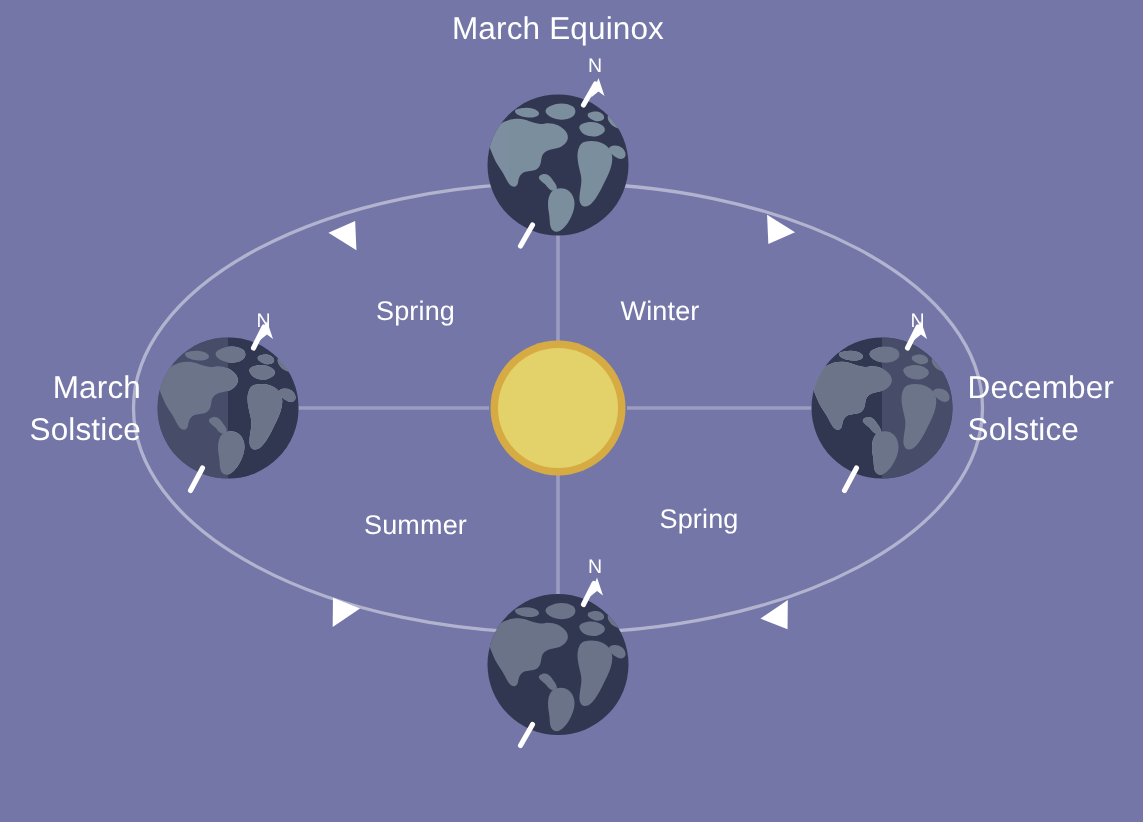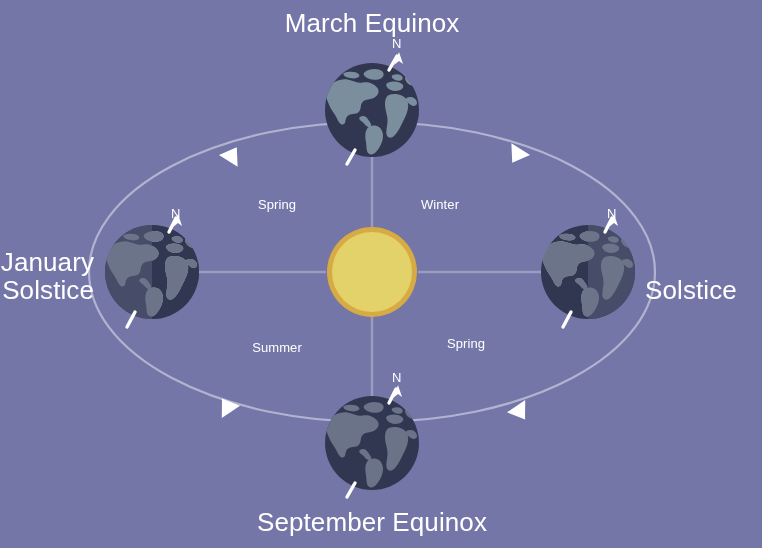--- a/index.html
+++ b/index.html
@@ -25,22 +25,22 @@
   }
   .lbl {
     position: absolute;
     color: #ffffff;
     font-family: "Liberation Sans", sans-serif;
     font-weight: 400;
     white-space: pre;
     line-height: 1.16;
     letter-spacing: 0.1px;
   }
-  .lbl-major { font-size: 26px; }
-  .lbl-season { font-size: 13px; }
+  .lbl-major { font-size: 21px; }
+  .lbl-season { font-size: 18px; }
   .lbl-n { font-size: 13px; }
   .ta-c { text-align: center; transform: translateX(-50%); }
   .ta-l { text-align: left; }
   .ta-r { text-align: right; transform: translateX(-100%); }
 </style>
 </head>
 <body>
 
 <div id="stage">
 
@@ -192,29 +192,29 @@
     <polygon points="0,-9 11,7 -11,7" fill="#ffffff" transform="translate(232,155) rotate(32)"></polygon>
     <polygon points="0,-9 11,7 -11,7" fill="#ffffff" transform="translate(517,155) rotate(212)"></polygon>
     <polygon points="0,-9 11,7 -11,7" fill="#ffffff" transform="translate(227,406) rotate(-34)"></polygon>
     <polygon points="0,-9 11,7 -11,7" fill="#ffffff" transform="translate(520,412) rotate(146)"></polygon>
   </svg>
 
   <div class="lbl lbl-major ta-c" style="left:372px; top:8px;">March Equinox</div>
 
   <div class="lbl lbl-n" style="left:392px; top:36px;">N</div>
 
-  <div class="lbl lbl-major ta-r" style="left:94px; top:247px;">January</div>
+  <div class="lbl lbl-major ta-r" style="left:94px; top:247px;">March</div>
   <div class="lbl lbl-major ta-r" style="left:94px; top:275px;">Solstice</div>
 
   <div class="lbl lbl-n" style="left:171px; top:206px;">N</div>
 
-  <div class="lbl lbl-major ta-c" style="left:372px; top:507px;">September Equinox</div>
 
   <div class="lbl lbl-n" style="left:392px; top:370px;">N</div>
 
+  <div class="lbl lbl-major ta-l" style="left:645px; top:247px;">December</div>
   <div class="lbl lbl-major ta-l" style="left:645px; top:275px;">Solstice</div>
 
   <div class="lbl lbl-n" style="left:607px; top:206px;">N</div>
 
   <div class="lbl lbl-season ta-c" style="left:277px; top:197px;">Spring</div>
   <div class="lbl lbl-season ta-c" style="left:440px; top:197px;">Winter</div>
   <div class="lbl lbl-season ta-c" style="left:277px; top:340px;">Summer</div>
   <div class="lbl lbl-season ta-c" style="left:466px; top:336px;">Spring</div>
 
 </div>

